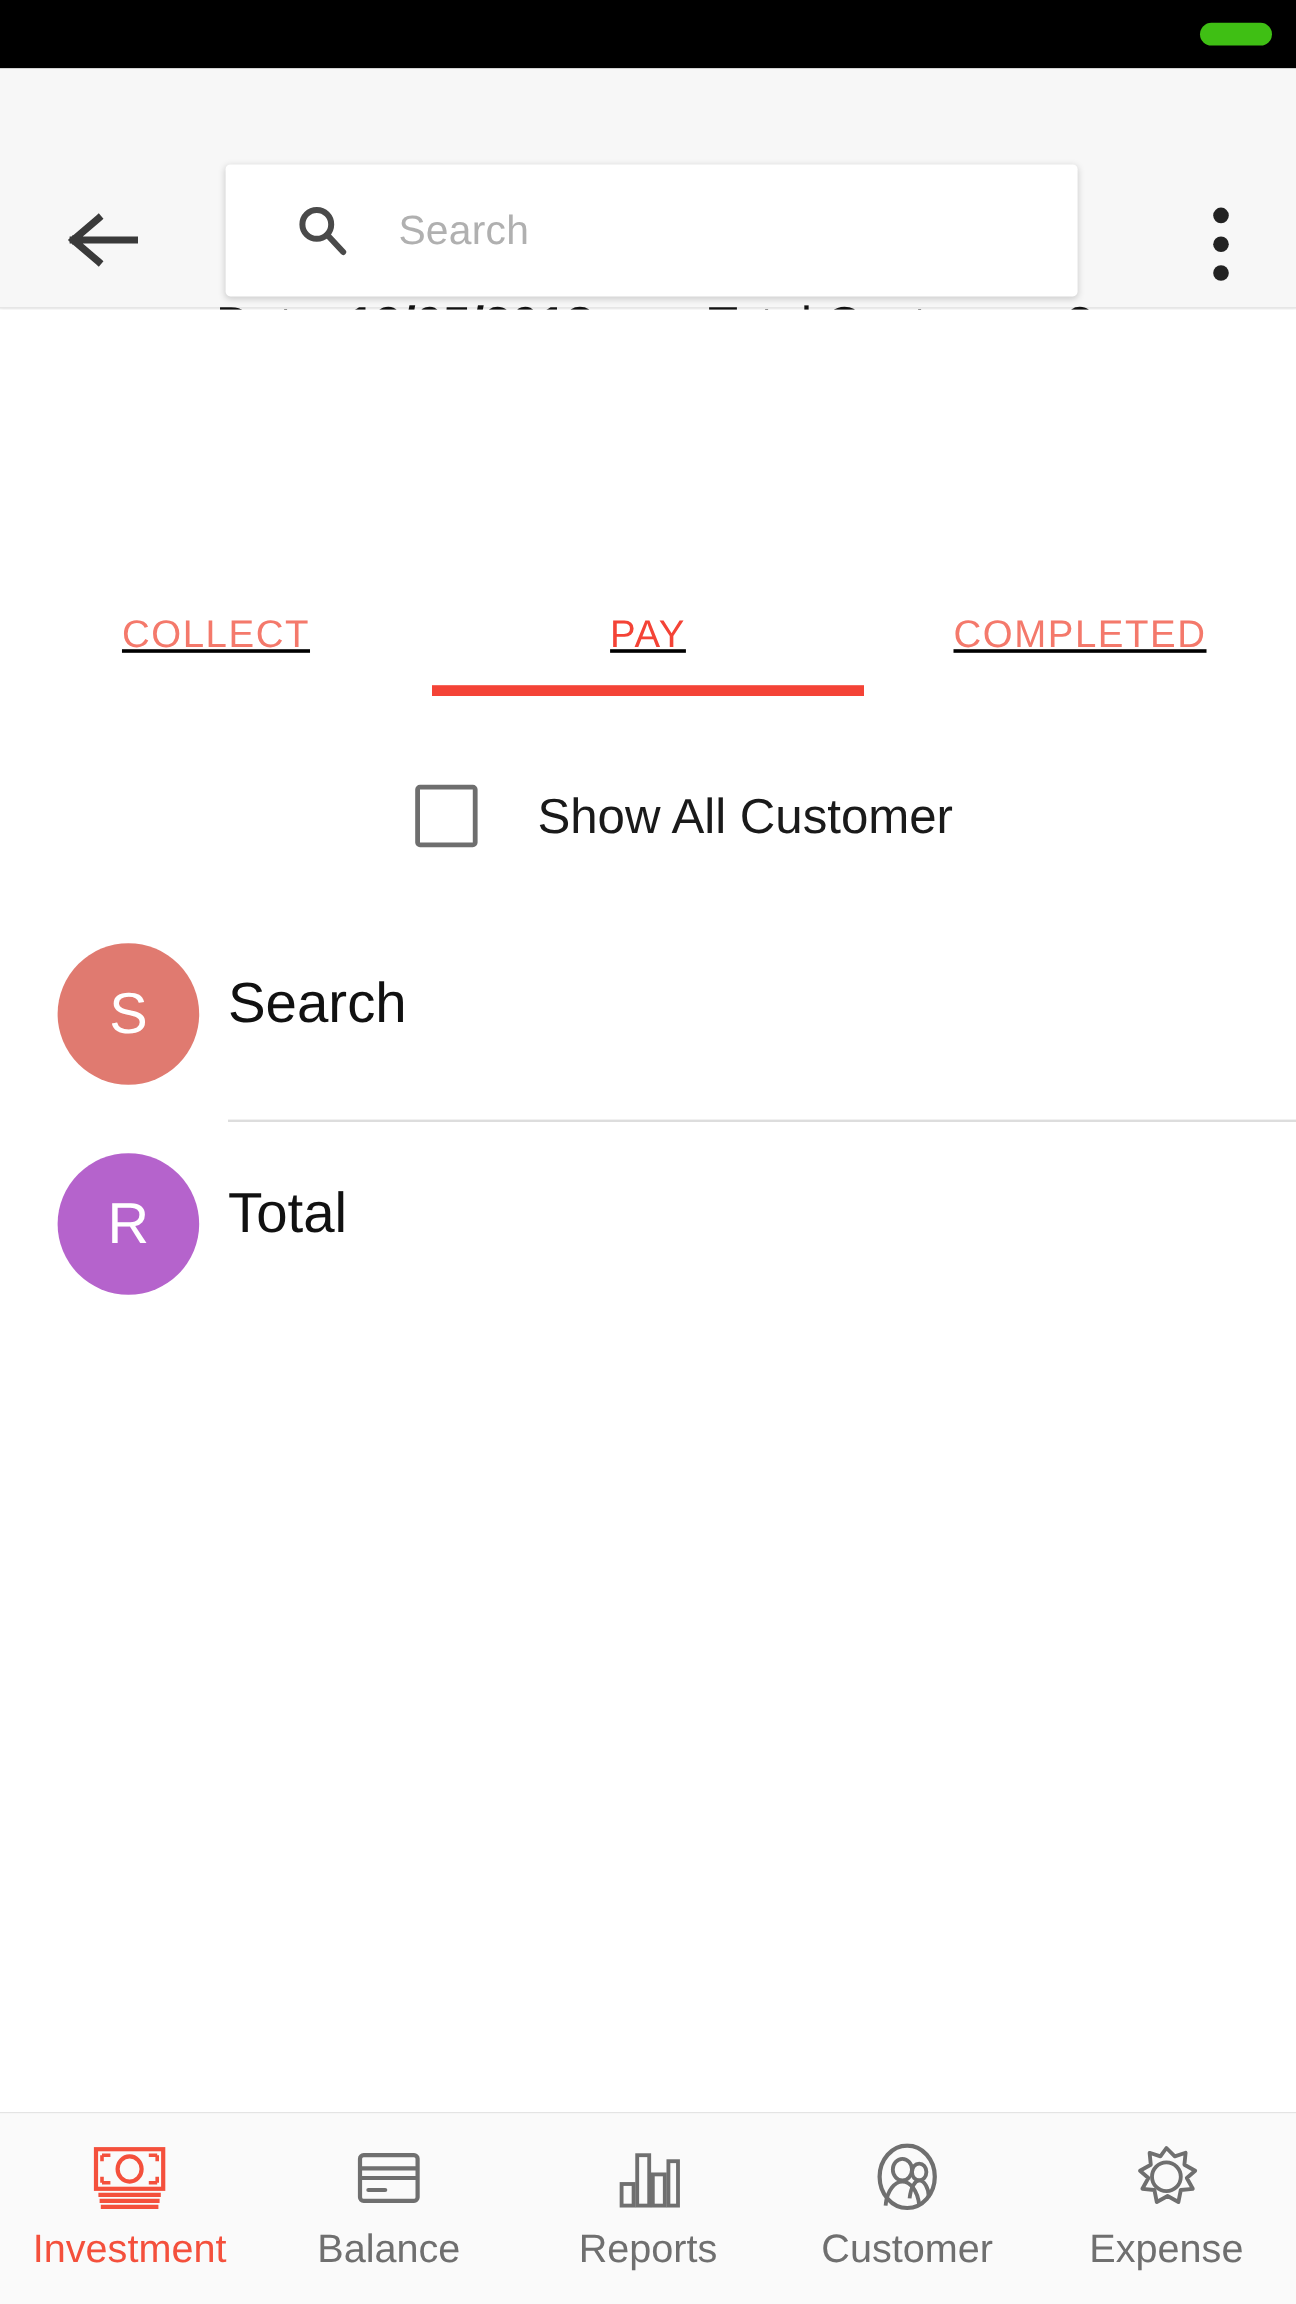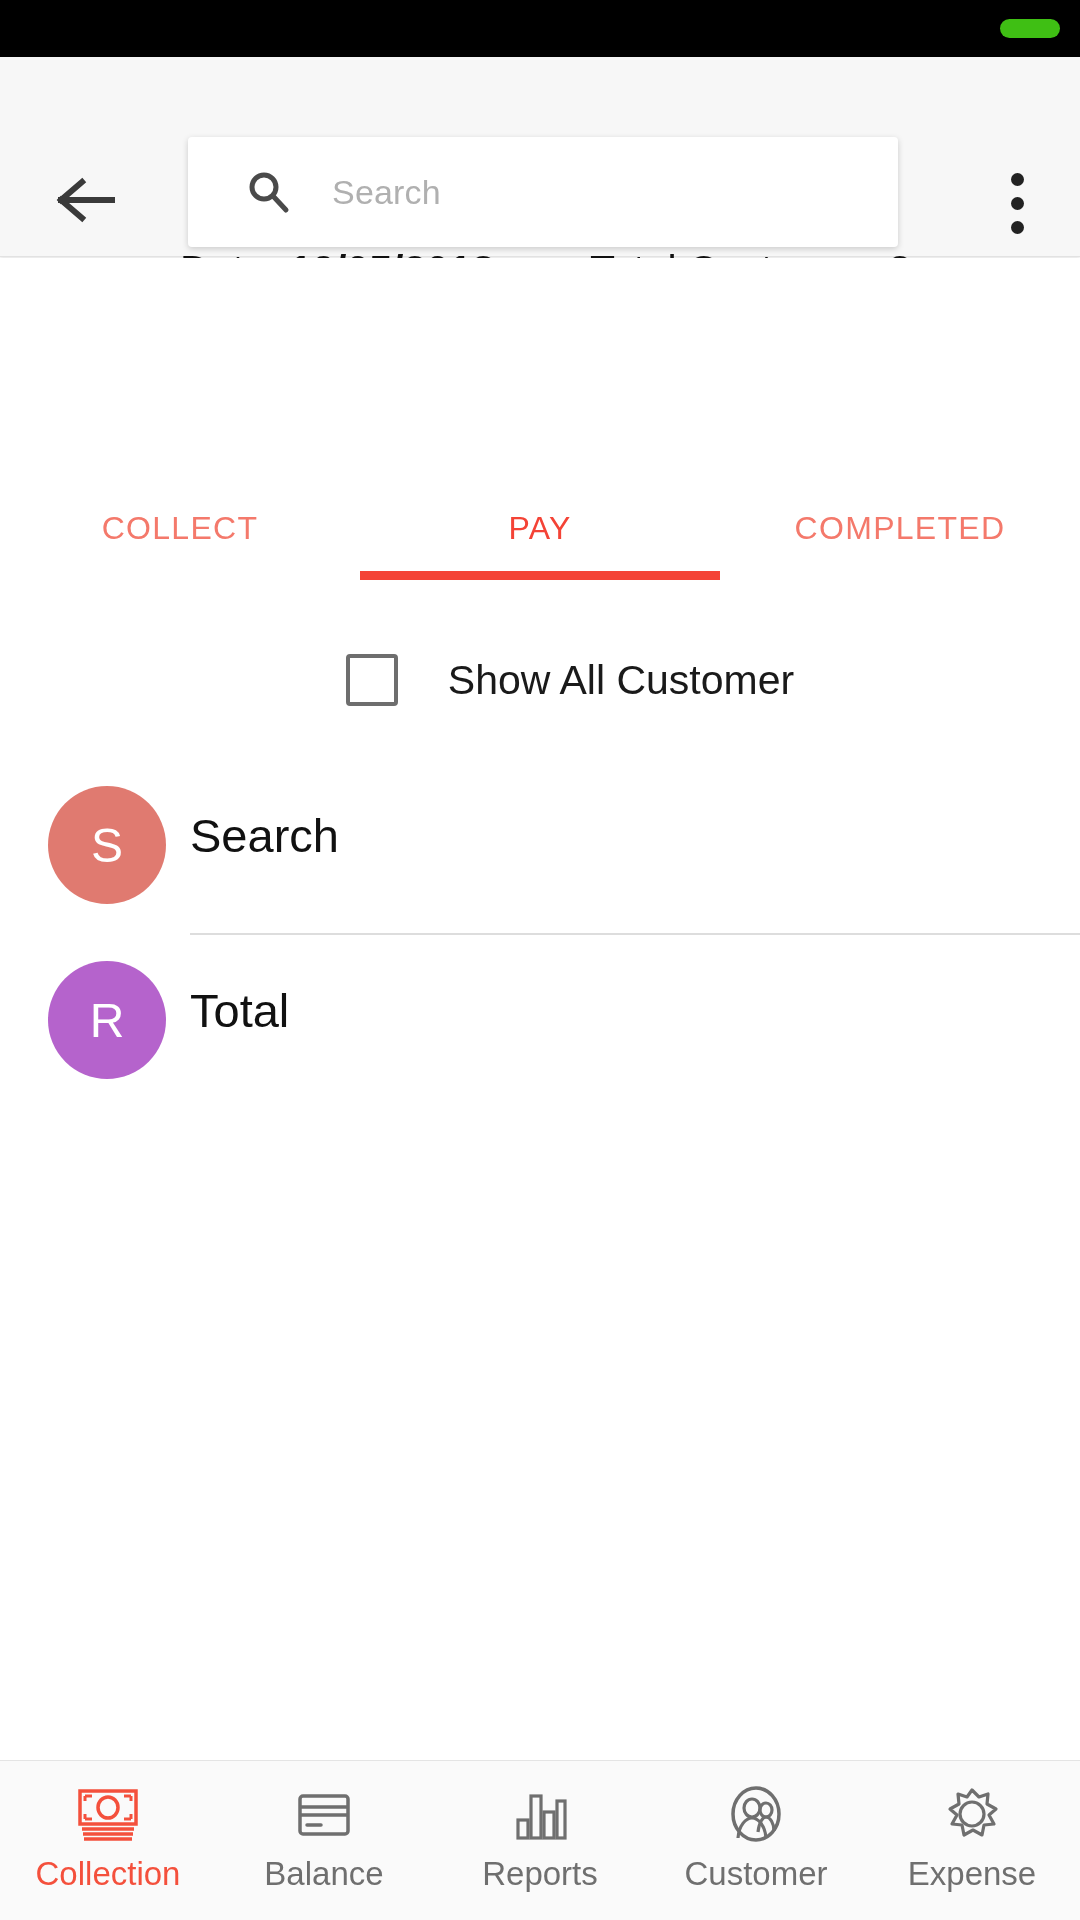--- a/index.html
+++ b/index.html
@@ -77,21 +77,21 @@
   .v-green { color:#118211; font-weight:500; }
   .v-red   { color:#ee0000; font-weight:700; }
   .link-green {
     color:#0b8a0b; text-decoration:underline;
     text-underline-offset:6px; text-decoration-thickness:3px;
   }
 
   
   .tabs {
     position:absolute; top:478px; left:0; width:1080px; height:100px;
-    background:#ffffff; display:flex;
+    background:#ffffff; display:flex;text-decoration:underline;
   }
   .tab {
     flex:1; display:flex; align-items:center; justify-content:center;
     font-size:32px; font-weight:500; letter-spacing:1.3px;
     color:#f4796b;
   }
   .tab.active { color:#f44336; }
   .tab-indicator {
     position:absolute; top:571px; left:360px; width:360px; height:9px;
     background:#f44336;
@@ -235,21 +235,21 @@
 
     <div class="navitem active">
       <span class="navicon">
         <svg width="64" height="54" viewBox="0 0 64 54">
           <rect x="4" y="3" width="56" height="33" stroke="#f4503c" stroke-width="3.5" fill="none"></rect>
           <ellipse cx="32" cy="19.5" rx="10" ry="10.5" stroke="#f4503c" stroke-width="3.5" fill="none"></ellipse>
           <path d="M9 8 h7 M9 8 v5 M55 8 h-7 M55 8 v5 M9 31 h7 M9 31 v-5 M55 31 h-7 M55 31 v-5" stroke="#f4503c" stroke-width="3" fill="none"></path>
           <path d="M6 41 h52 M7 46 h50 M8 51 h48" stroke="#f4503c" stroke-width="3.5" fill="none"></path>
         </svg>
       </span>
-      <span class="navlabel">Collection</span>
+      <span class="navlabel">Investment</span>
     </div>
 
     <div class="navitem">
       <span class="navicon">
         <svg width="64" height="54" viewBox="0 0 64 54">
           <rect x="8" y="8" width="48" height="38" rx="3" stroke="#6f6f6f" stroke-width="3.5" fill="none"></rect>
           <path d="M8 19 h48 M8 27 h48" stroke="#6f6f6f" stroke-width="3.5"></path>
           <path d="M15 37 h14" stroke="#6f6f6f" stroke-width="3.5" stroke-linecap="round"></path>
         </svg>
       </span>

